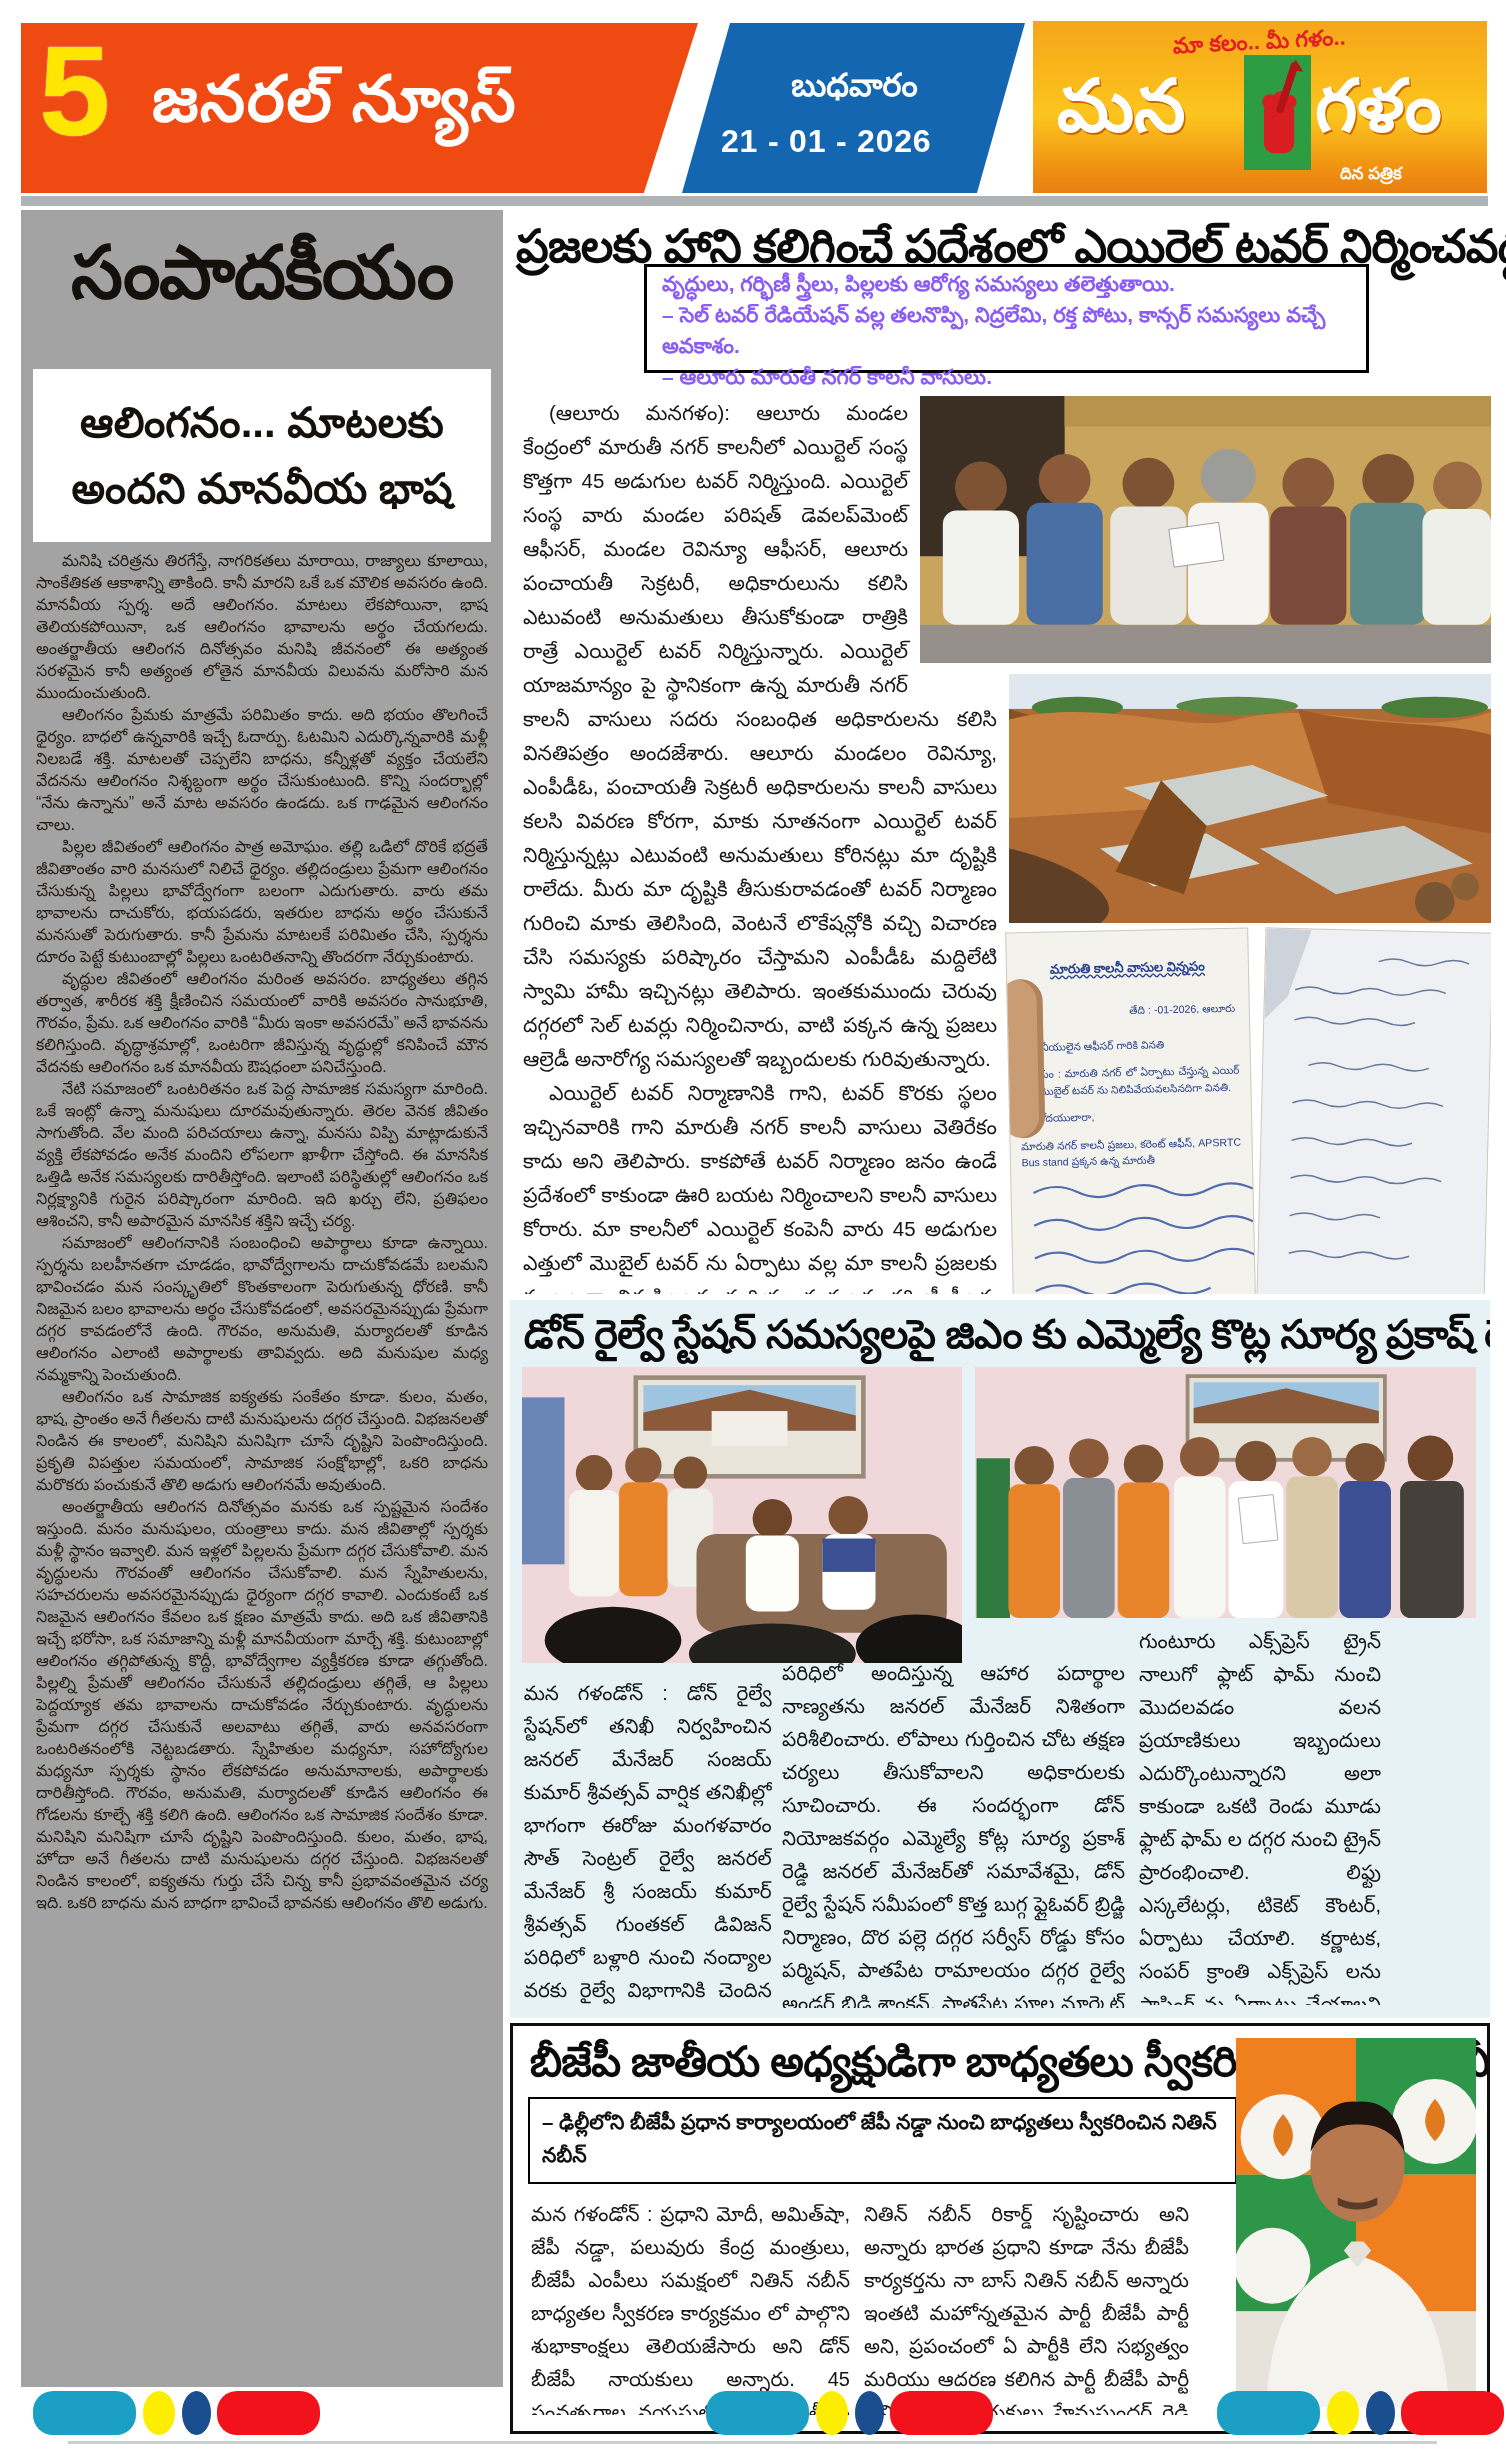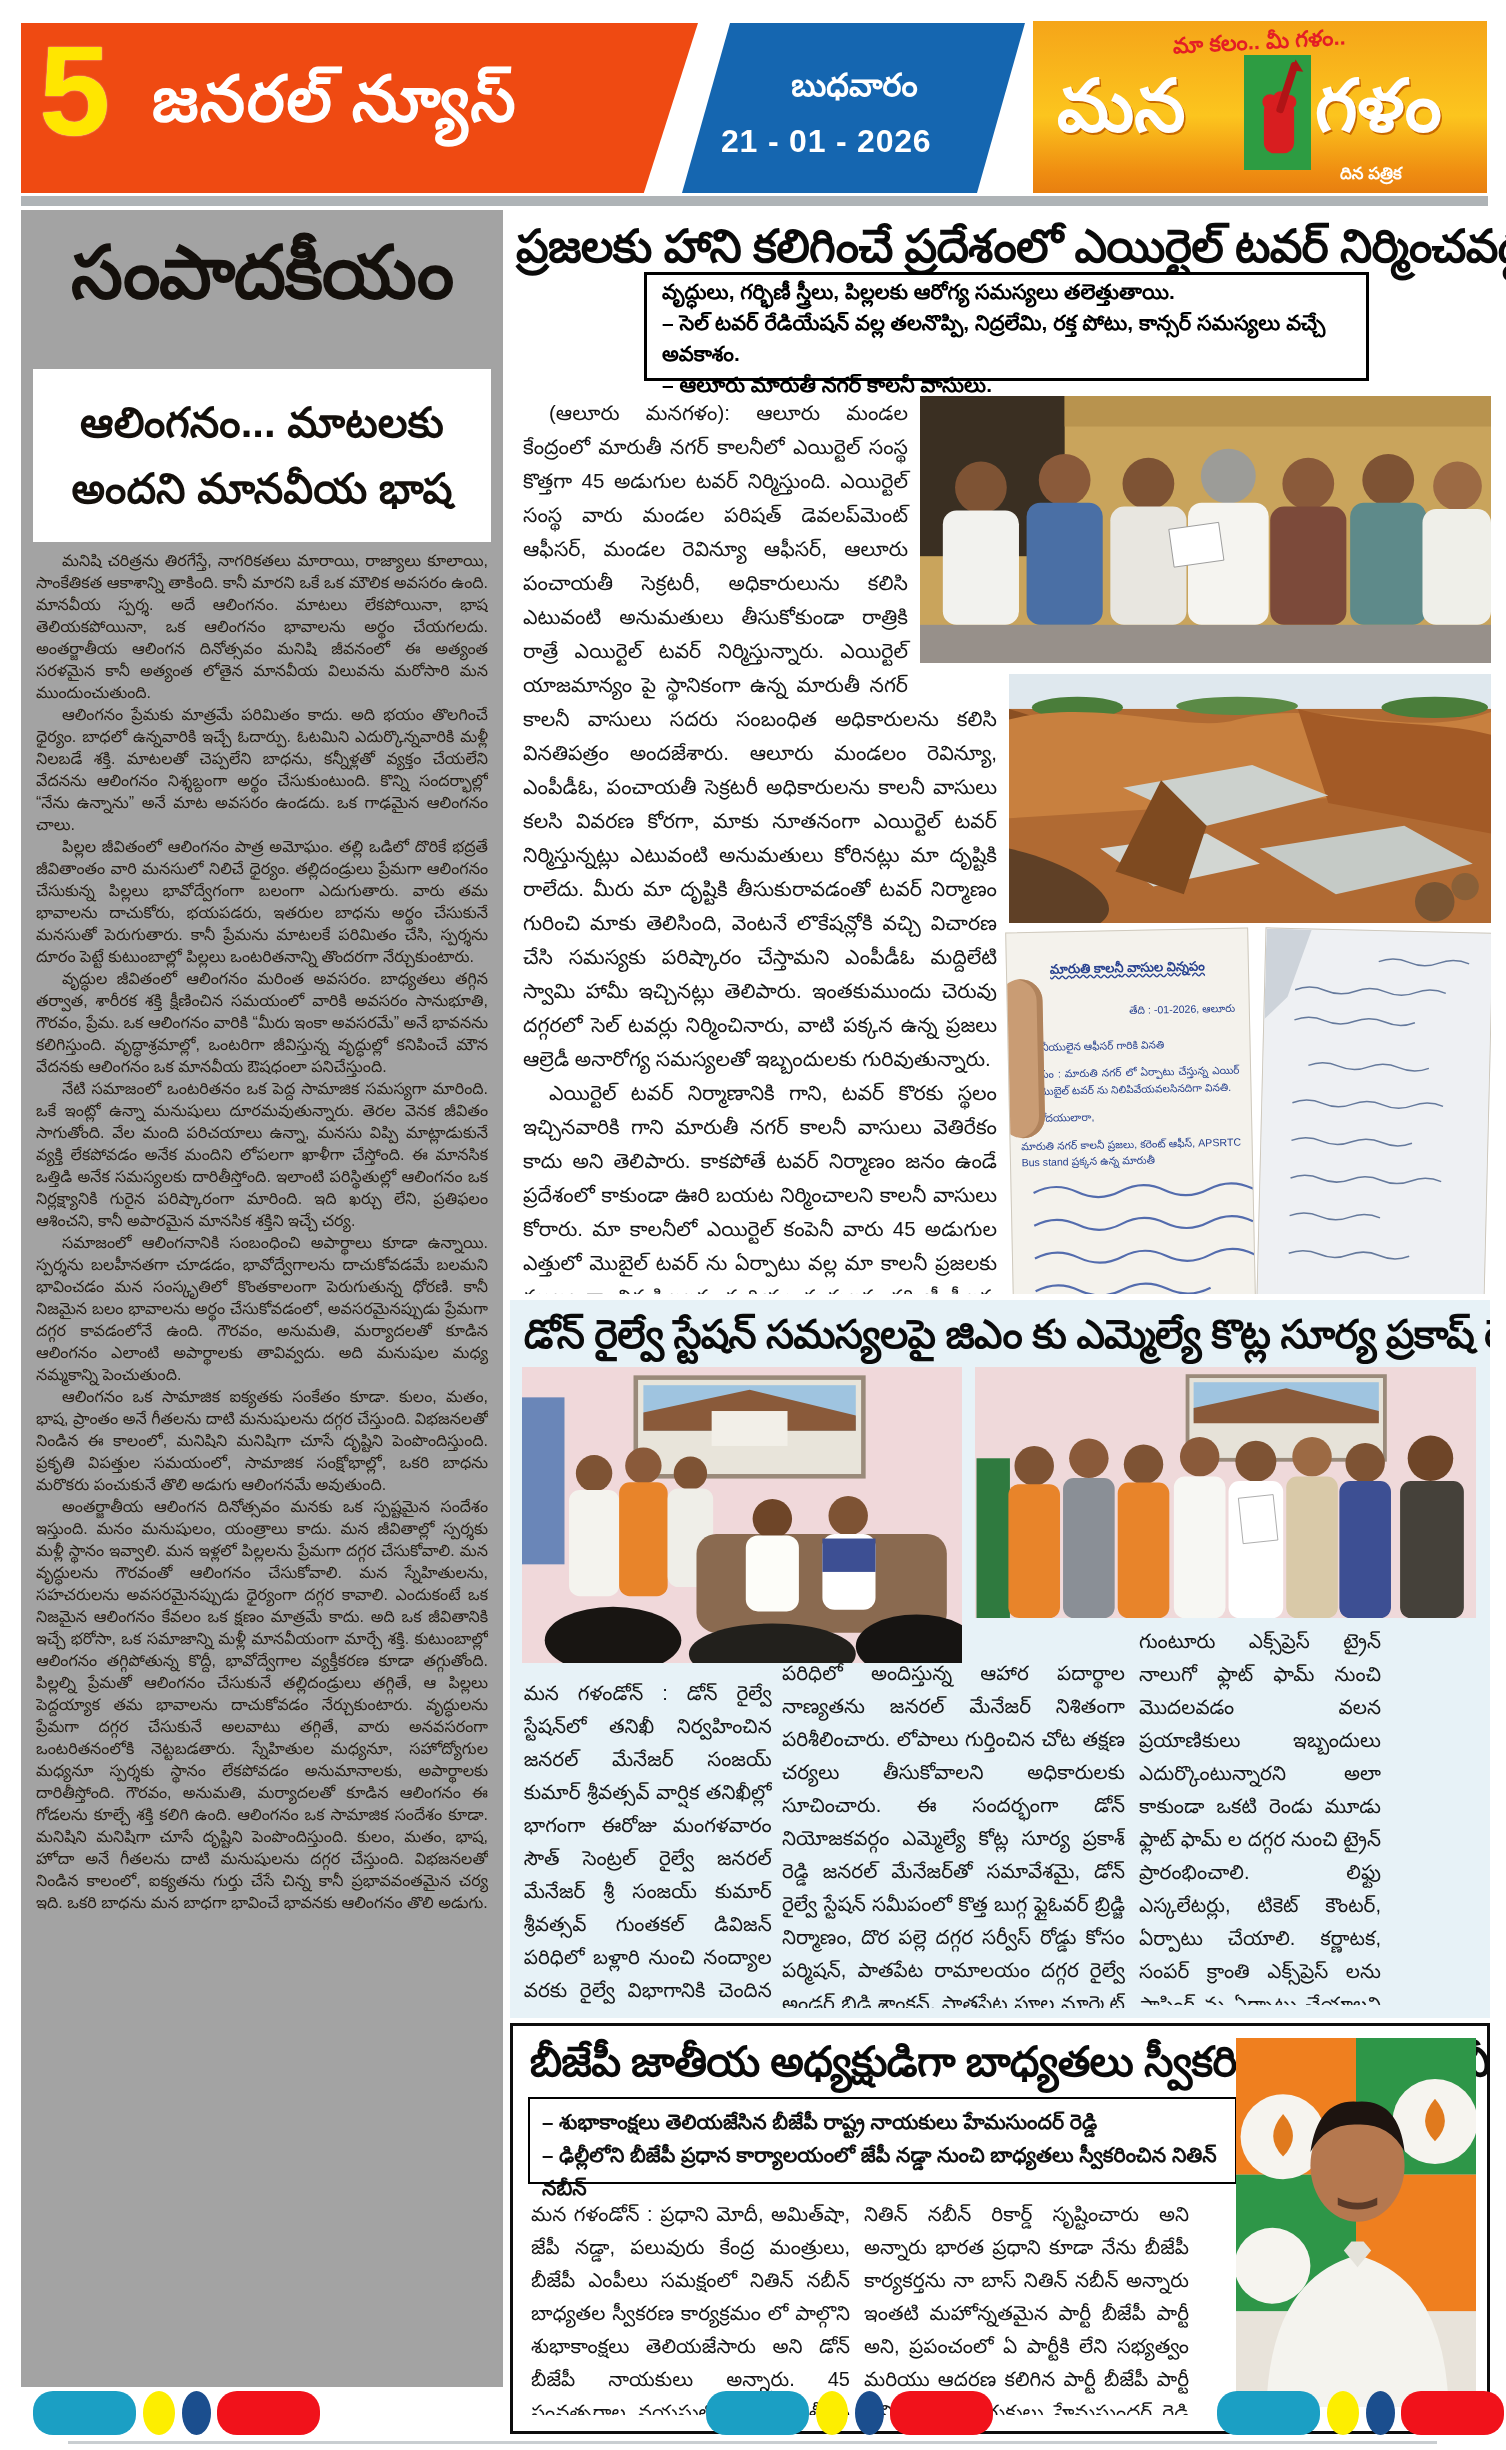--- a/index.html
+++ b/index.html
@@ -39,22 +39,22 @@
   .ed-headbox { margin:35px 12px 0 12px; background:#ffffff; height:173px;
     display:flex; align-items:center; justify-content:center; text-align:center;
     font-size:42px; line-height:1.55; font-weight:800; color:#14100c; }
   .ed-body { margin:8px 15px 0 15px; height:1846px; overflow:hidden;
     font-size:16px; line-height:22px; text-align:justify; color:#241c12; }
   .ed-body p { text-indent:26px; }
 
   
   .a1-headline { left:516px; top:219px; width:981px; font-size:46px; font-weight:900;
     color:#0b0b0b; white-space:nowrap; letter-spacing:-0.8px; }
-  .a1-subbox { left:644px; top:272px; width:725px; height:109px; border:3px solid #000;
-    background:#fff; padding:1px 15px; font-size:21px; font-weight:700; line-height:31px; color:#000000; }
+  .a1-subbox { left:644px; top:264px; width:725px; height:109px; border:3px solid #000;
+    background:#fff; padding:1px 15px; font-size:21px; font-weight:700; line-height:31px; color:#8b5cf6; }
   .a1-body { left:523px; top:396px; width:968px; height:898px; overflow:hidden;
     font-size:20.5px; line-height:34px; text-align:justify; color:#151515; }
   .a1-body p { text-indent:26px; }
   .fl-r1 { float:right; width:571px; height:267px; margin:0 0 10.6px 12px; }
   .fl-r2 { float:right; clear:right; width:482px; height:627px; margin:0 0 0 12px; }
   .photo { display:block; width:100%; height:100%; background:#ddd; }
   .pet-row { display:flex; gap:9px; margin-top:7.6px; }
 
   .petition { position:relative; background:#f4f2ec; border:0.8px solid #cfc9bd; overflow:hidden; }
   .petition.tilt1 { transform:rotate(-1.2deg); }
@@ -305,21 +305,20 @@
     </div>
 
     <div class="a2-col a2-c1">మన గళండోన్ : డోన్ రైల్వే స్టేషన్‌లో తనిఖీ నిర్వహించిన జనరల్ మేనేజర్ సంజయ్ కుమార్ శ్రీవత్సవ్ వార్షిక తనిఖీల్లో భాగంగా ఈరోజు మంగళవారం సౌత్ సెంట్రల్ రైల్వే జనరల్ మేనేజర్ శ్రీ సంజయ్ కుమార్ శ్రీవత్సవ్ గుంతకల్ డివిజన్ పరిధిలో బళ్లారి నుంచి నంద్యాల వరకు రైల్వే విభాగానికి చెందిన ప్రాంతాలను పరిశీలించారు. ఈ తనిఖీ సందర్భంగా డోన్ రైల్వే స్టేషన్‌ను సందర్శించి పలు అంశాలను సమీక్షించారు. డోన్ రైల్వే స్టేషన్‌లోని స్టేషన్ భవనం, ప్లాట్‌ఫాంలు, లాబీ, రన్నింగ్ రూమ్‌లలో ఉన్న సదుపాయాలు, ప్రయాణికుల ఫిర్యాదులు, అలాగే స్టేషన్</div>
     <div class="a2-col a2-c2">పరిధిలో అందిస్తున్న ఆహార పదార్థాల నాణ్యతను జనరల్ మేనేజర్ నిశితంగా పరిశీలించారు. లోపాలు గుర్తించిన చోట తక్షణ చర్యలు తీసుకోవాలని అధికారులకు సూచించారు. ఈ సందర్భంగా డోన్ నియోజకవర్గం ఎమ్మెల్యే కోట్ల సూర్య ప్రకాశ్ రెడ్డి జనరల్ మేనేజర్‌తో సమావేశమై, డోన్ రైల్వే స్టేషన్ సమీపంలో కొత్త బుగ్గ ఫ్లైఓవర్ బ్రిడ్జి నిర్మాణం, దొర పల్లె దగ్గర సర్వీస్ రోడ్డు కోసం పర్మిషన్, పాతపేట రామాలయం దగ్గర రైల్వే అండర్ బ్రిడ్జి శాంక్షన్, పాతపేట పూల మార్కెట్ సమీపంలో ర్యాంపు పర్మిషన్ కోసం వినతి, బేతంచర్ల రోడ్డులో గోడను 10 అడుగుల వరకు జరపాలని విజ్ఞప్తి చేశారు. ఉదయం 6.30 గంటలకు డోన్ నంద్యాల కు వెళ్లే</div>
     <div class="a2-col a2-c3">గుంటూరు ఎక్స్‌ప్రెస్ ట్రైన్ నాలుగో ఫ్లాట్ ఫామ్ నుంచి మొదలవడం వలన ప్రయాణికులు ఇబ్బందులు ఎదుర్కొంటున్నారని అలా కాకుండా ఒకటి రెండు మూడు ఫ్లాట్ ఫామ్ ల దగ్గర నుంచి ట్రైన్ ప్రారంభించాలి. లిఫ్టు ఎస్కలేటర్లు, టికెట్ కౌంటర్, ఏర్పాటు చేయాలి. కర్ణాటక, సంపర్ క్రాంతి ఎక్స్‌ప్రెస్ లను స్టాపింగ్ ను ఏర్పాటు చేయాలని అభ్యర్థించారు. మరియు ప్రయాణికుల సౌకర్యాల మెరుగుదల వంటి పలు కీలక అంశాలపై చర్చించారు. అలాగే ఈ తనిఖీ సమయంలో బీజేపీ నాయకులు మరియు వివిధ ప్రజా సంఘాల ప్రతినిధులు తమ సమస్యలను వివరించి అనంతరం అర్జీలను జనరల్ మేనేజర్‌కు అందజేశారు</div>
   </div>
 
   <div class="abs a3-box">
     <div class="a3-headline">బీజేపీ జాతీయ అధ్యక్షుడిగా బాధ్యతలు స్వీకరించిన నితిన్ నబీన్ సిన్హా</div>
     <div class="a3-subbox">
-      <div>–  శుభాకాంక్షలు తెలియజేసిన బీజేపీ రాష్ట్ర నాయకులు హేమసుందర్ రెడ్డి</div>
       <div>–  ఢిల్లీలోని బీజేపీ ప్రధాన కార్యాలయంలో జేపీ నడ్డా నుంచి బాధ్యతలు స్వీకరించిన నితిన్ నబీన్</div>
     </div>
     <div class="a3-col a3-c1">మన గళండోన్ : ప్రధాని మోదీ, అమిత్‌షా, జేపీ నడ్డా, పలువురు కేంద్ర మంత్రులు, బీజేపీ ఎంపీలు సమక్షంలో నితిన్ నబీన్ బాధ్యతల స్వీకరణ కార్యక్రమం లో పాల్గొని శుభాకాంక్షలు తెలియజేసారు అని డోన్ బీజేపీ నాయకులు అన్నారు. 45 సంవత్సరాల వయసులో బీజేపీ జాతీయ అధ్యక్ష పగ్గాలు చేపట్టిన అతిపిన్న వ్యక్తిగా</div>
     <div class="a3-col a3-c2">నితిన్ నబీన్ రికార్డ్ సృష్టించారు అని అన్నారు భారత ప్రధాని కూడా నేను బీజేపీ కార్యకర్తను నా బాస్ నితిన్ నబీన్ అన్నారు ఇంతటి మహోన్నతమైన పార్టీ బీజేపీ పార్టీ అని, ప్రపంచంలో ఏ పార్టీకి లేని సభ్యత్వం మరియు ఆదరణ కలిగిన పార్టీ బీజేపీ పార్టీ అని బీజేపీ నాయకులు హేమసుందర్ రెడ్డి తెలియజేసారు.</div>
     <div class="a3-photo">
       <svg class="photo" viewBox="0 0 316 486" preserveAspectRatio="none">
         <rect x="0" y="0" width="158" height="180" fill="#ef7f1f"></rect>
         <rect x="158" y="0" width="158" height="180" fill="#2e9648"></rect>
         <rect x="0" y="180" width="158" height="180" fill="#2e9648"></rect>
         <rect x="158" y="180" width="158" height="180" fill="#ef7f1f"></rect>

